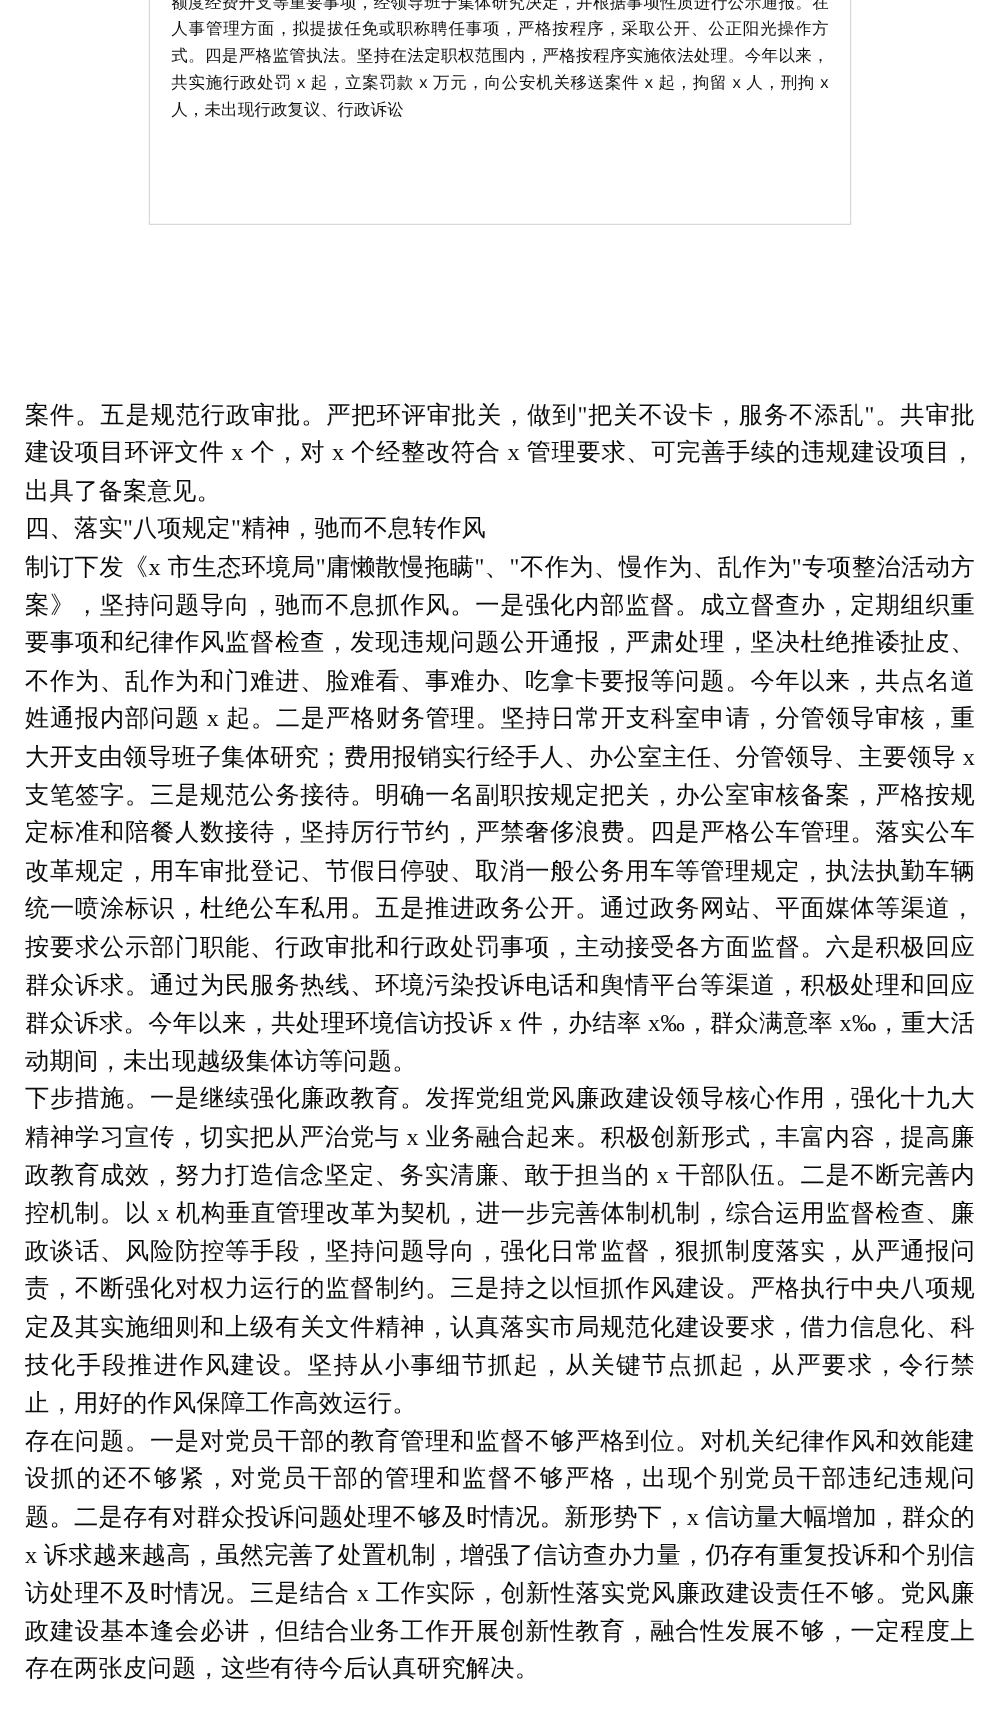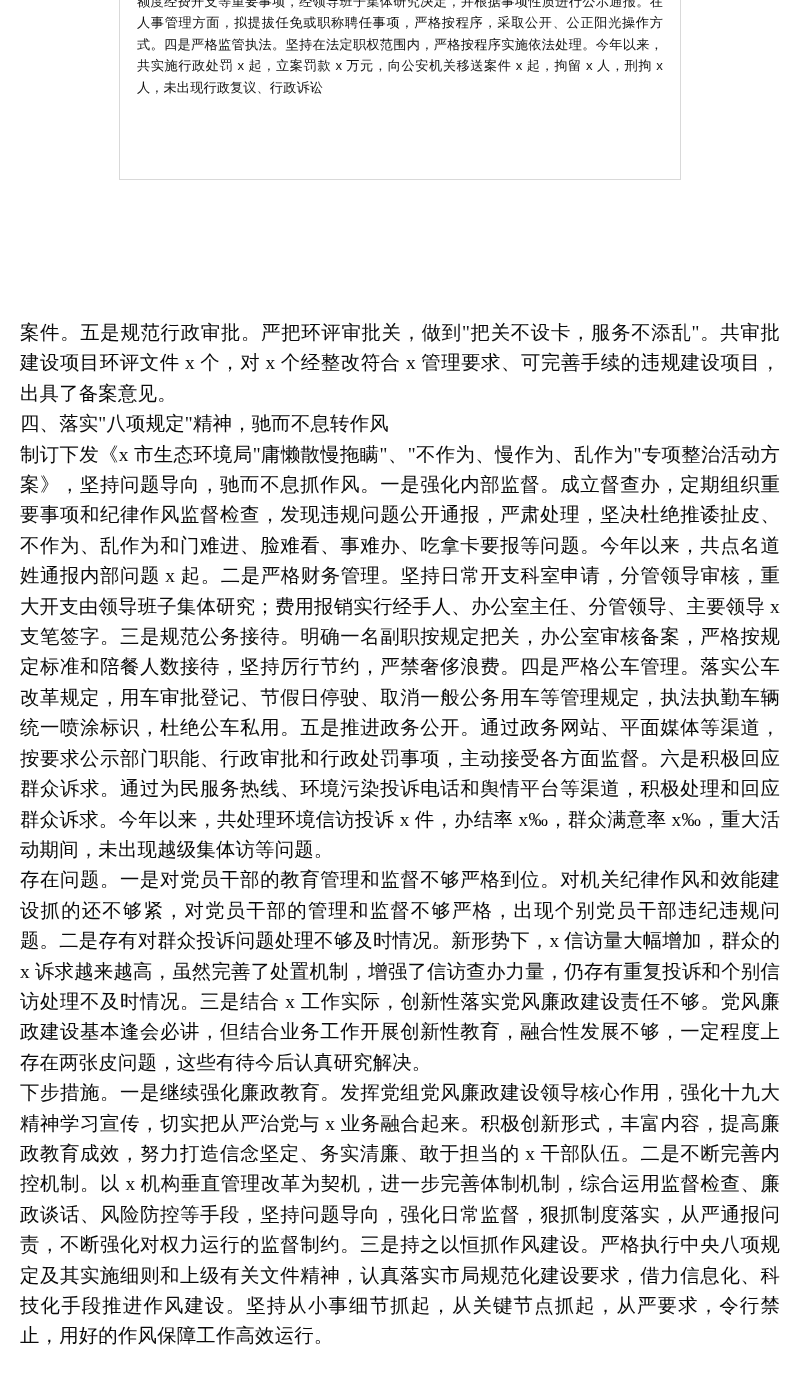--- a/index.html
+++ b/index.html
@@ -78,17 +78,17 @@
   <div class="top-figure">
     <div class="top-figure-inner">
       <p>工作督查等内部管理制度，构建起以制度管人、靠制度理事的运行机制。二是完善风险防控体系。组织对全局廉政风险点进行再梳理，形成 x 大项 x 小项的《岗位廉政风险点排查清单》。定期组织对执法监管、行政审批、财务管理等重点工作、关键岗位进行风险分析，研究制定防控措施，注重抓早抓小，筑牢风险防控堤坝。三是规范权力运行。坚持实施主要负责人"五个不直接分管"和末位表态制度，凡重大决策、重要项目、人事任免、大额度经费开支等重要事项，经领导班子集体研究决定，并根据事项性质进行公示通报。在人事管理方面，拟提拔任免或职称聘任事项，严格按程序，采取公开、公正阳光操作方式。四是严格监管执法。坚持在法定职权范围内，严格按程序实施依法处理。今年以来，共实施行政处罚 x 起，立案罚款 x 万元，向公安机关移送案件 x 起，拘留 x 人，刑拘 x 人，未出现行政复议、行政诉讼</p>
     </div>
   </div>
 
   <div class="body-text">
     <p>案件。五是规范行政审批。严把环评审批关，做到"把关不设卡，服务不添乱"。共审批建设项目环评文件 x 个，对 x 个经整改符合 x 管理要求、可完善手续的违规建设项目，出具了备案意见。</p>
     <p>四、落实"八项规定"精神，驰而不息转作风</p>
     <p>制订下发《x 市生态环境局"庸懒散慢拖瞒"、"不作为、慢作为、乱作为"专项整治活动方案》，坚持问题导向，驰而不息抓作风。一是强化内部监督。成立督查办，定期组织重要事项和纪律作风监督检查，发现违规问题公开通报，严肃处理，坚决杜绝推诿扯皮、不作为、乱作为和门难进、脸难看、事难办、吃拿卡要报等问题。今年以来，共点名道姓通报内部问题 x 起。二是严格财务管理。坚持日常开支科室申请，分管领导审核，重大开支由领导班子集体研究；费用报销实行经手人、办公室主任、分管领导、主要领导 x 支笔签字。三是规范公务接待。明确一名副职按规定把关，办公室审核备案，严格按规定标准和陪餐人数接待，坚持厉行节约，严禁奢侈浪费。四是严格公车管理。落实公车改革规定，用车审批登记、节假日停驶、取消一般公务用车等管理规定，执法执勤车辆统一喷涂标识，杜绝公车私用。五是推进政务公开。通过政务网站、平面媒体等渠道，按要求公示部门职能、行政审批和行政处罚事项，主动接受各方面监督。六是积极回应群众诉求。通过为民服务热线、环境污染投诉电话和舆情平台等渠道，积极处理和回应群众诉求。今年以来，共处理环境信访投诉 x 件，办结率 x‰，群众满意率 x‰，重大活动期间，未出现越级集体访等问题。</p>
+    <p>下步措施。一是继续强化廉政教育。发挥党组党风廉政建设领导核心作用，强化十九大精神学习宣传，切实把从严治党与 x 业务融合起来。积极创新形式，丰富内容，提高廉政教育成效，努力打造信念坚定、务实清廉、敢于担当的 x 干部队伍。二是不断完善内控机制。以 x 机构垂直管理改革为契机，进一步完善体制机制，综合运用监督检查、廉政谈话、风险防控等手段，坚持问题导向，强化日常监督，狠抓制度落实，从严通报问责，不断强化对权力运行的监督制约。三是持之以恒抓作风建设。严格执行中央八项规定及其实施细则和上级有关文件精神，认真落实市局规范化建设要求，借力信息化、科技化手段推进作风建设。坚持从小事细节抓起，从关键节点抓起，从严要求，令行禁止，用好的作风保障工作高效运行。</p>
     <p>存在问题。一是对党员干部的教育管理和监督不够严格到位。对机关纪律作风和效能建设抓的还不够紧，对党员干部的管理和监督不够严格，出现个别党员干部违纪违规问题。二是存有对群众投诉问题处理不够及时情况。新形势下，x 信访量大幅增加，群众的 x 诉求越来越高，虽然完善了处置机制，增强了信访查办力量，仍存有重复投诉和个别信访处理不及时情况。三是结合 x 工作实际，创新性落实党风廉政建设责任不够。党风廉政建设基本逢会必讲，但结合业务工作开展创新性教育，融合性发展不够，一定程度上存在两张皮问题，这些有待今后认真研究解决。</p>
-    <p>下步措施。一是继续强化廉政教育。发挥党组党风廉政建设领导核心作用，强化十九大精神学习宣传，切实把从严治党与 x 业务融合起来。积极创新形式，丰富内容，提高廉政教育成效，努力打造信念坚定、务实清廉、敢于担当的 x 干部队伍。二是不断完善内控机制。以 x 机构垂直管理改革为契机，进一步完善体制机制，综合运用监督检查、廉政谈话、风险防控等手段，坚持问题导向，强化日常监督，狠抓制度落实，从严通报问责，不断强化对权力运行的监督制约。三是持之以恒抓作风建设。严格执行中央八项规定及其实施细则和上级有关文件精神，认真落实市局规范化建设要求，借力信息化、科技化手段推进作风建设。坚持从小事细节抓起，从关键节点抓起，从严要求，令行禁止，用好的作风保障工作高效运行。</p>
   </div>
 
 </div>
 
 </body></html>

